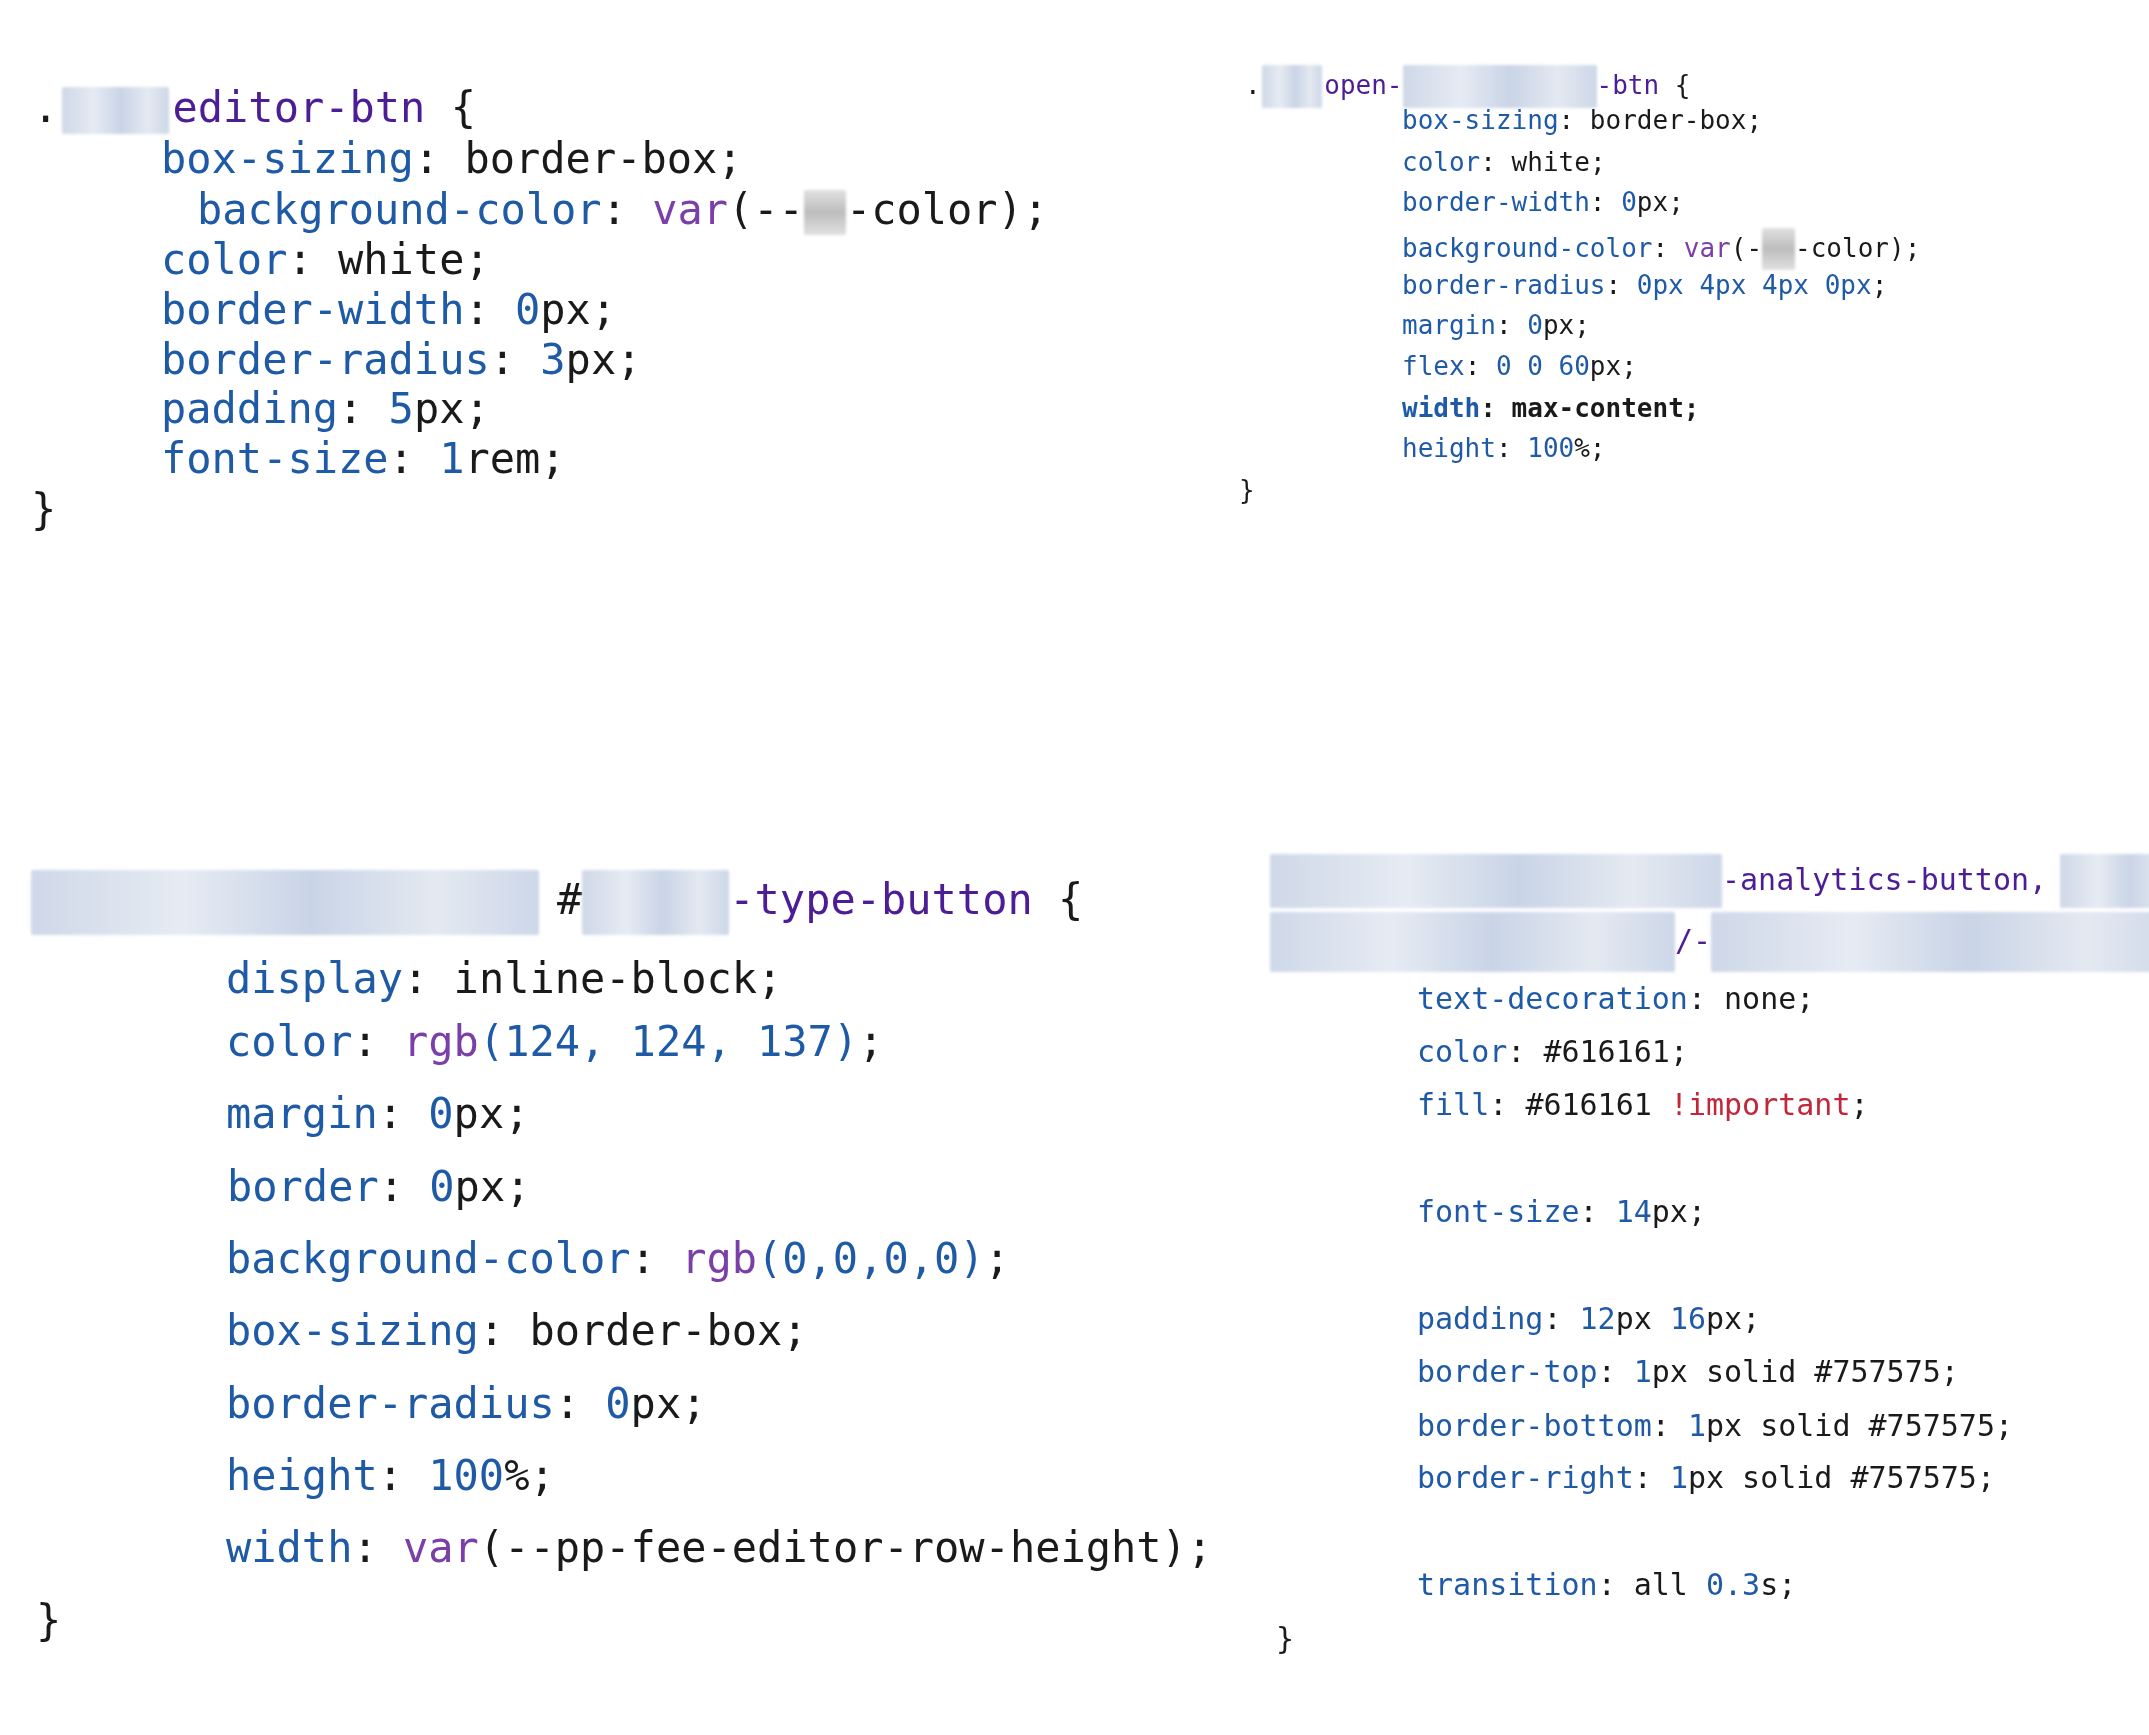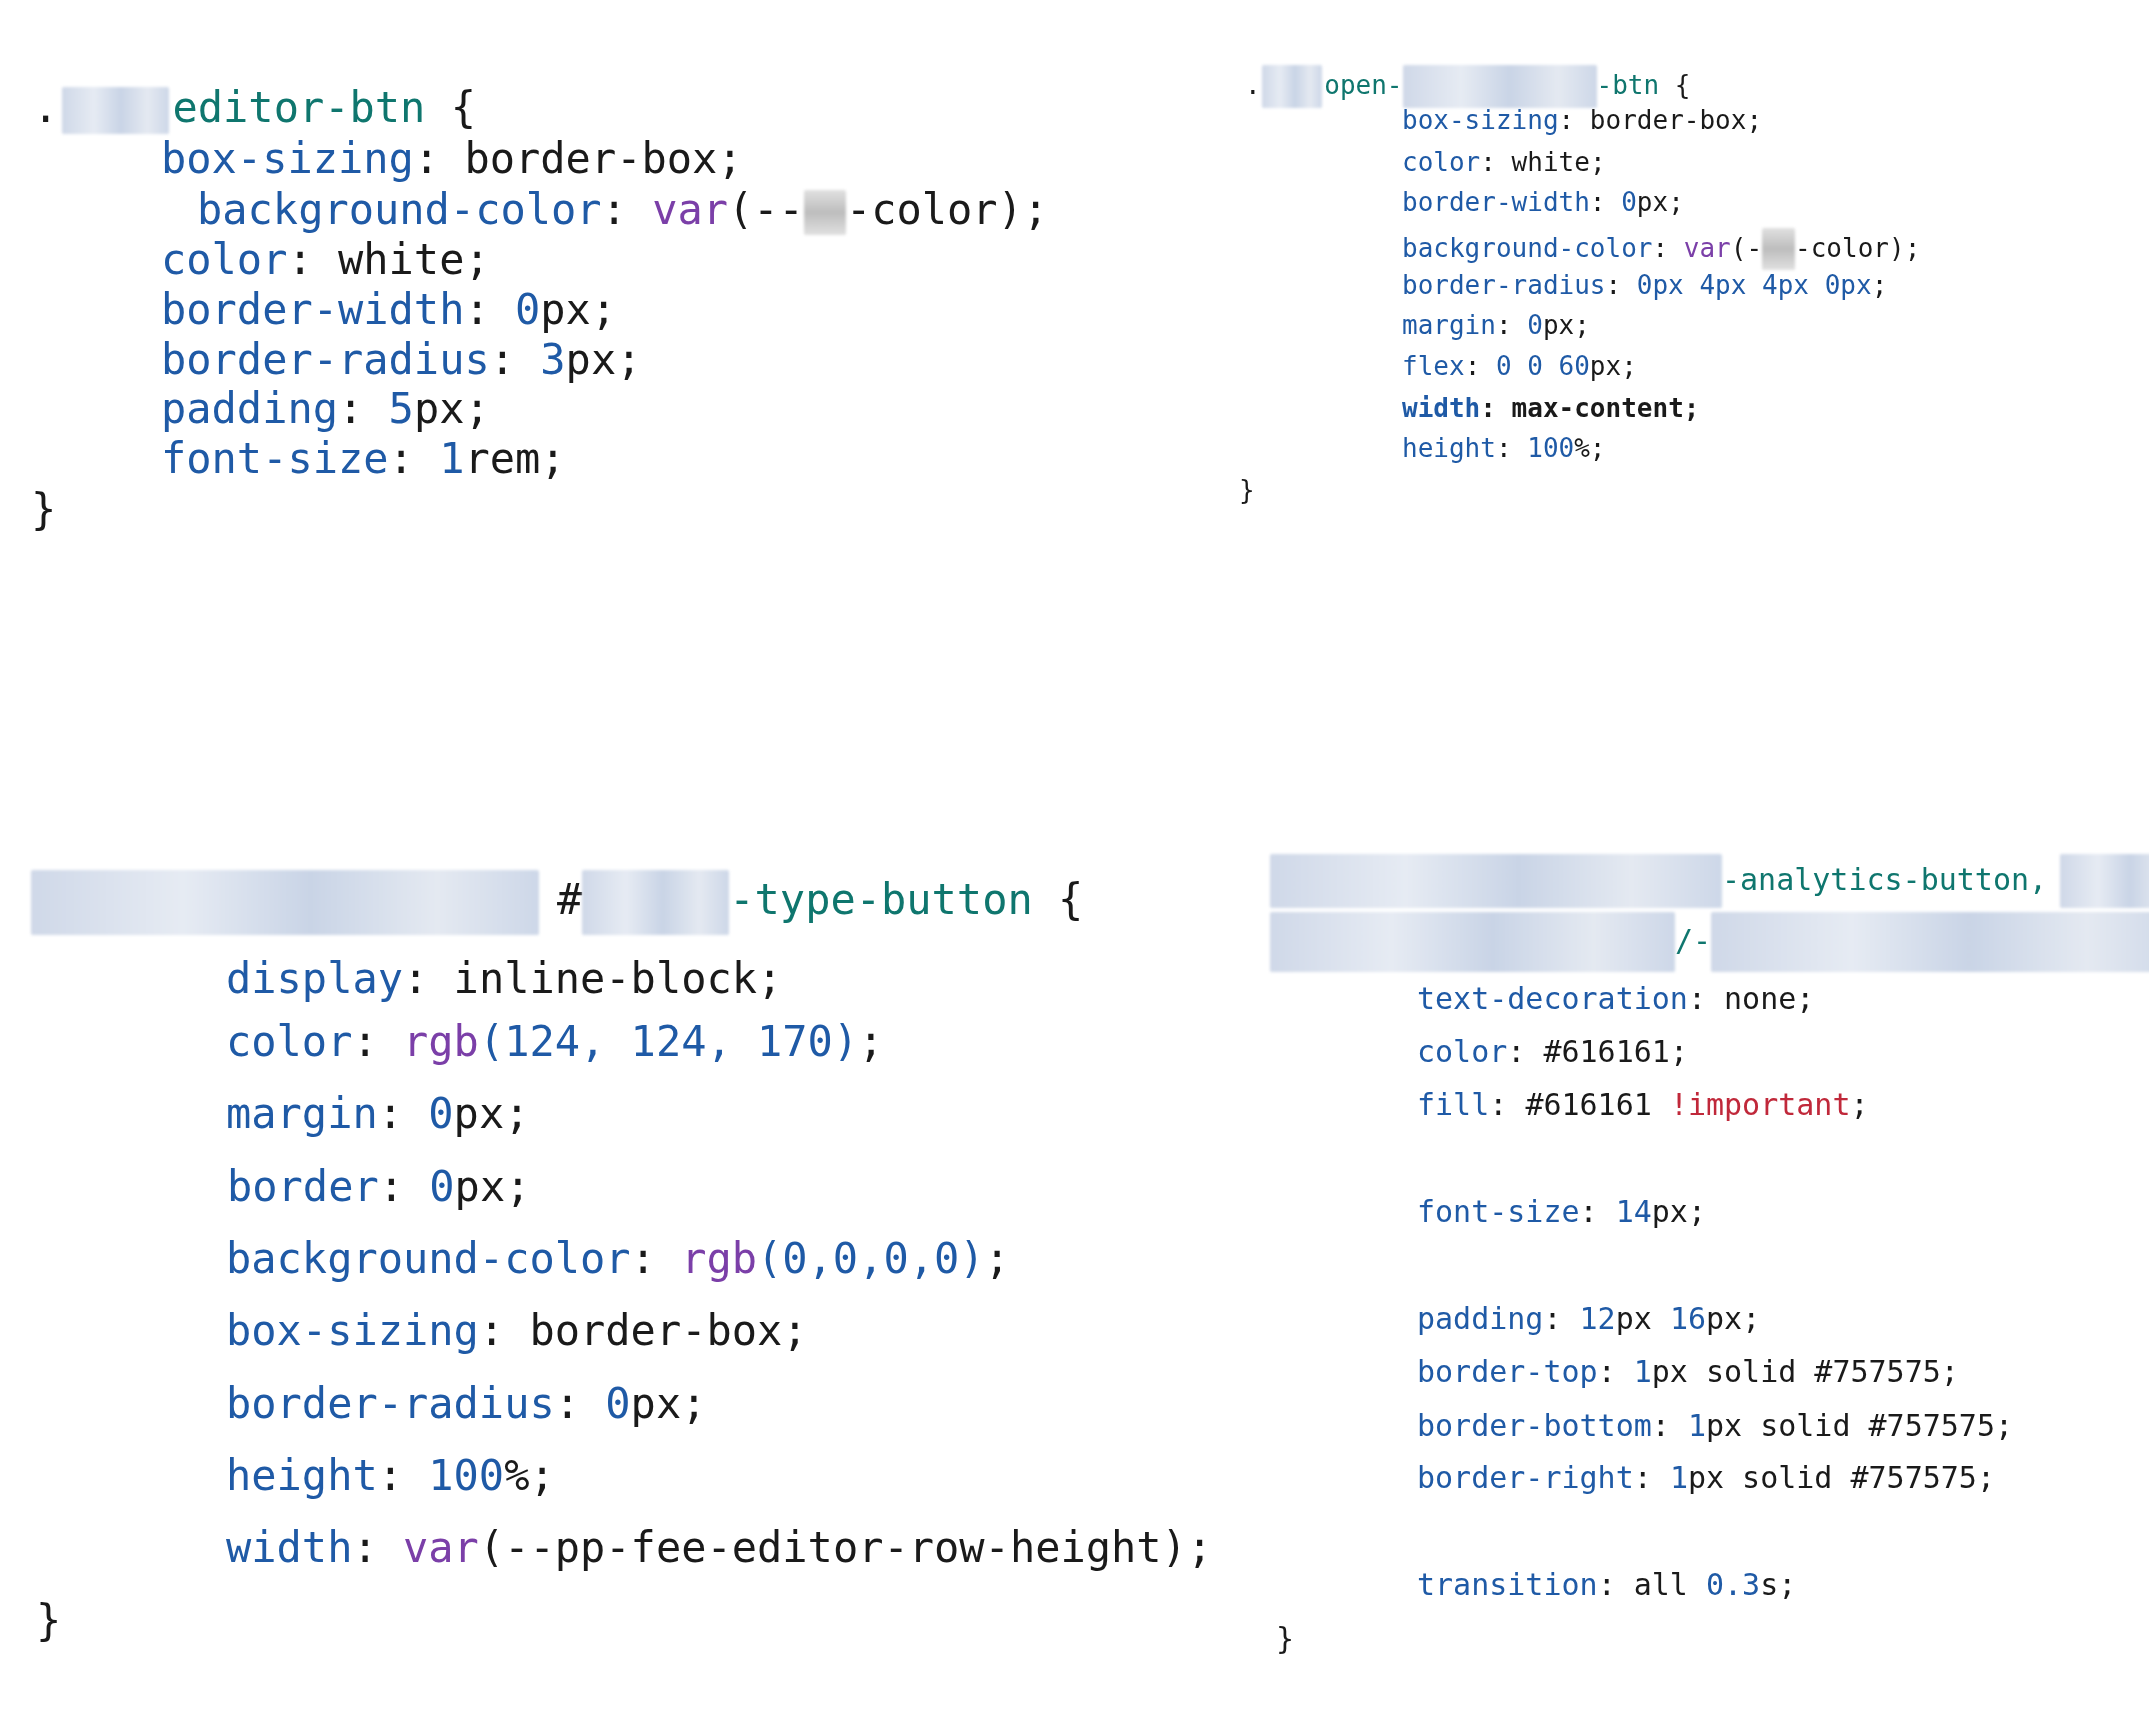--- a/index.html
+++ b/index.html
@@ -6,21 +6,21 @@
   body { width:2149px; height:1735px; position:relative; overflow:hidden;
          font-family:"DejaVu Sans Mono","Liberation Mono",monospace; color:#1a1a1a; }
   .snippet { position:absolute; }
   .line { position:absolute; white-space:pre; }
   .prop { color:#1f5aa6; }
   .num { color:#1f5aa6; }
   .fn { color:#7b3fa8; }
   .val { color:#1a1a1a; }
   .imp { color:#c0283a; }
   .punc { color:#1a1a1a; }
-  .sel { color:#0f766e; }
+  .sel { color:#4c1d95; }
   .blur { display:inline-block; vertical-align:middle;
           background:linear-gradient(90deg,#cfd8e8,#e6ebf3 30%,#c9d4e6 55%,#e4e9f1 80%,#cdd7e8);
           filter:blur(1.8px); border-radius:1.8px; }
   .blur.grey { background:linear-gradient(180deg,#e0e0e0,#bdbdbd 50%,#e0e0e0); }
 
   
   #snipA .line { font-size:42px; }
   
   #snipB .line { font-size:26px; }
   
@@ -73,21 +73,21 @@
   <div class="line" style="left:1402px;top:433px;"><span class="prop">height</span><span class="punc">: </span><span class="num">100</span><span class="val">%</span><span class="punc">;</span></div>
 
   <div class="line" style="left:1239px;top:475px;">}</div>
 </div>
 
 <div class="snippet" id="snipC">
   <div class="line" style="left:31px;top:870px;"><span class="blur" style="width:508px;height:65px;margin-right:18px;"></span><span class="punc">#</span><span class="blur" style="width:147px;height:65px;"></span><span class="sel">-type-button</span> <span class="punc">{</span></div>
 
   <div class="line" style="left:226px;top:946px;margin-top:8px;"><span class="prop">display</span><span class="punc">: </span><span class="val">inline-block</span><span class="punc">;</span></div>
 
-  <div class="line" style="left:226px;top:1017px;"><span class="prop">color</span><span class="punc">: </span><span class="fn">rgb</span><span class="num">(124, 124, 170)</span><span class="punc">;</span></div>
+  <div class="line" style="left:226px;top:1017px;"><span class="prop">color</span><span class="punc">: </span><span class="fn">rgb</span><span class="num">(124, 124, 137)</span><span class="punc">;</span></div>
 
   <div class="line" style="left:226px;top:1089px;"><span class="prop">margin</span><span class="punc">: </span><span class="num">0</span><span class="val">px</span><span class="punc">;</span></div>
 
   <div class="line" style="left:227px;top:1162px;"><span class="prop">border</span><span class="punc">: </span><span class="num">0</span><span class="val">px</span><span class="punc">;</span></div>
 
   <div class="line" style="left:226px;top:1234px;"><span class="prop">background-color</span><span class="punc">: </span><span class="fn">rgb</span><span class="num">(0,0,0,0)</span><span class="punc">;</span></div>
 
   <div class="line" style="left:226px;top:1306px;"><span class="prop">box-sizing</span><span class="punc">: </span><span class="val">border-box</span><span class="punc">;</span></div>
 
   <div class="line" style="left:226px;top:1379px;"><span class="prop">border-radius</span><span class="punc">: </span><span class="num">0</span><span class="val">px</span><span class="punc">;</span></div>

